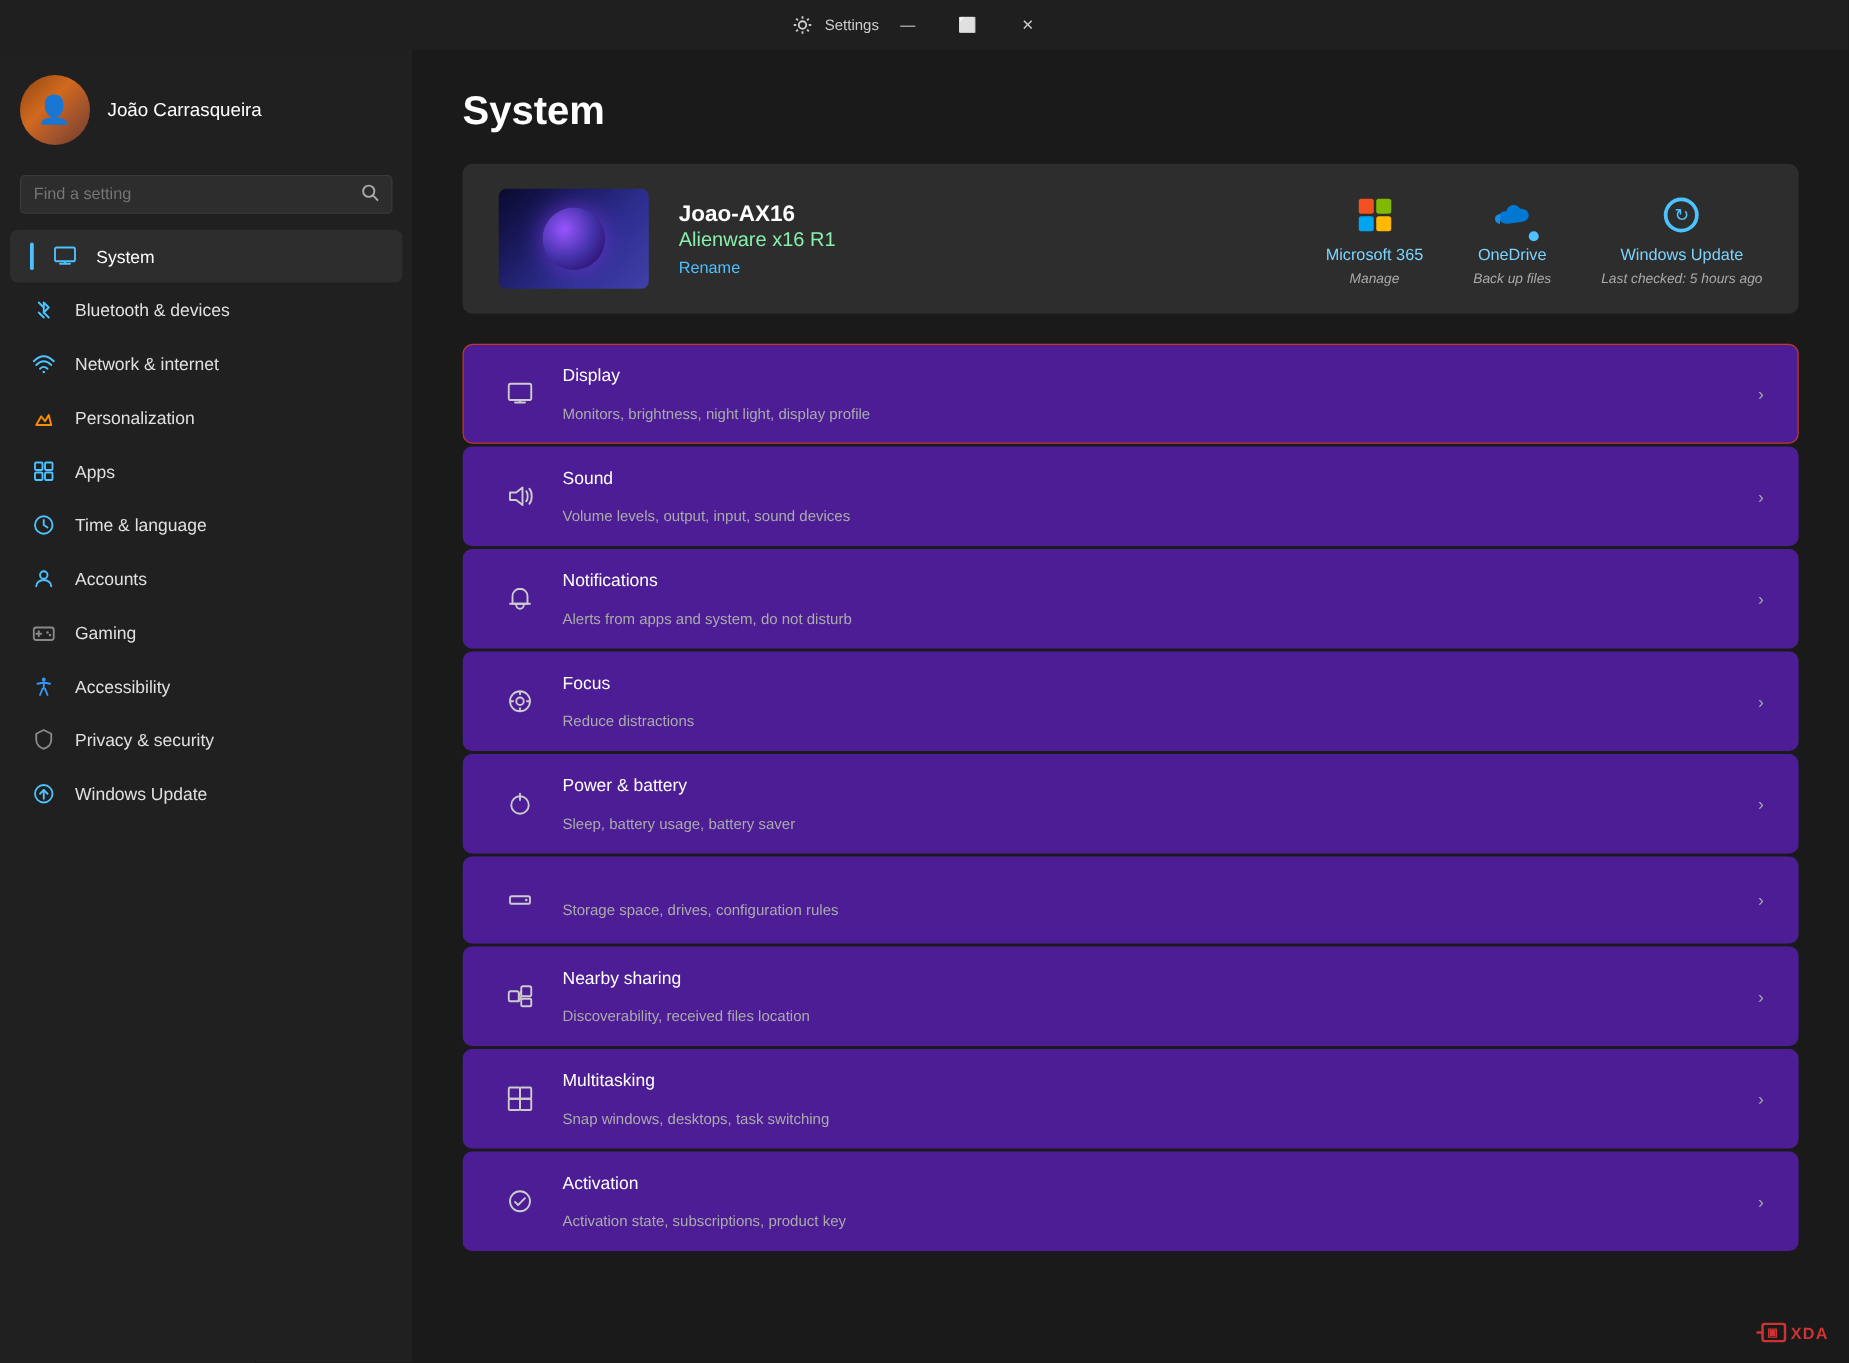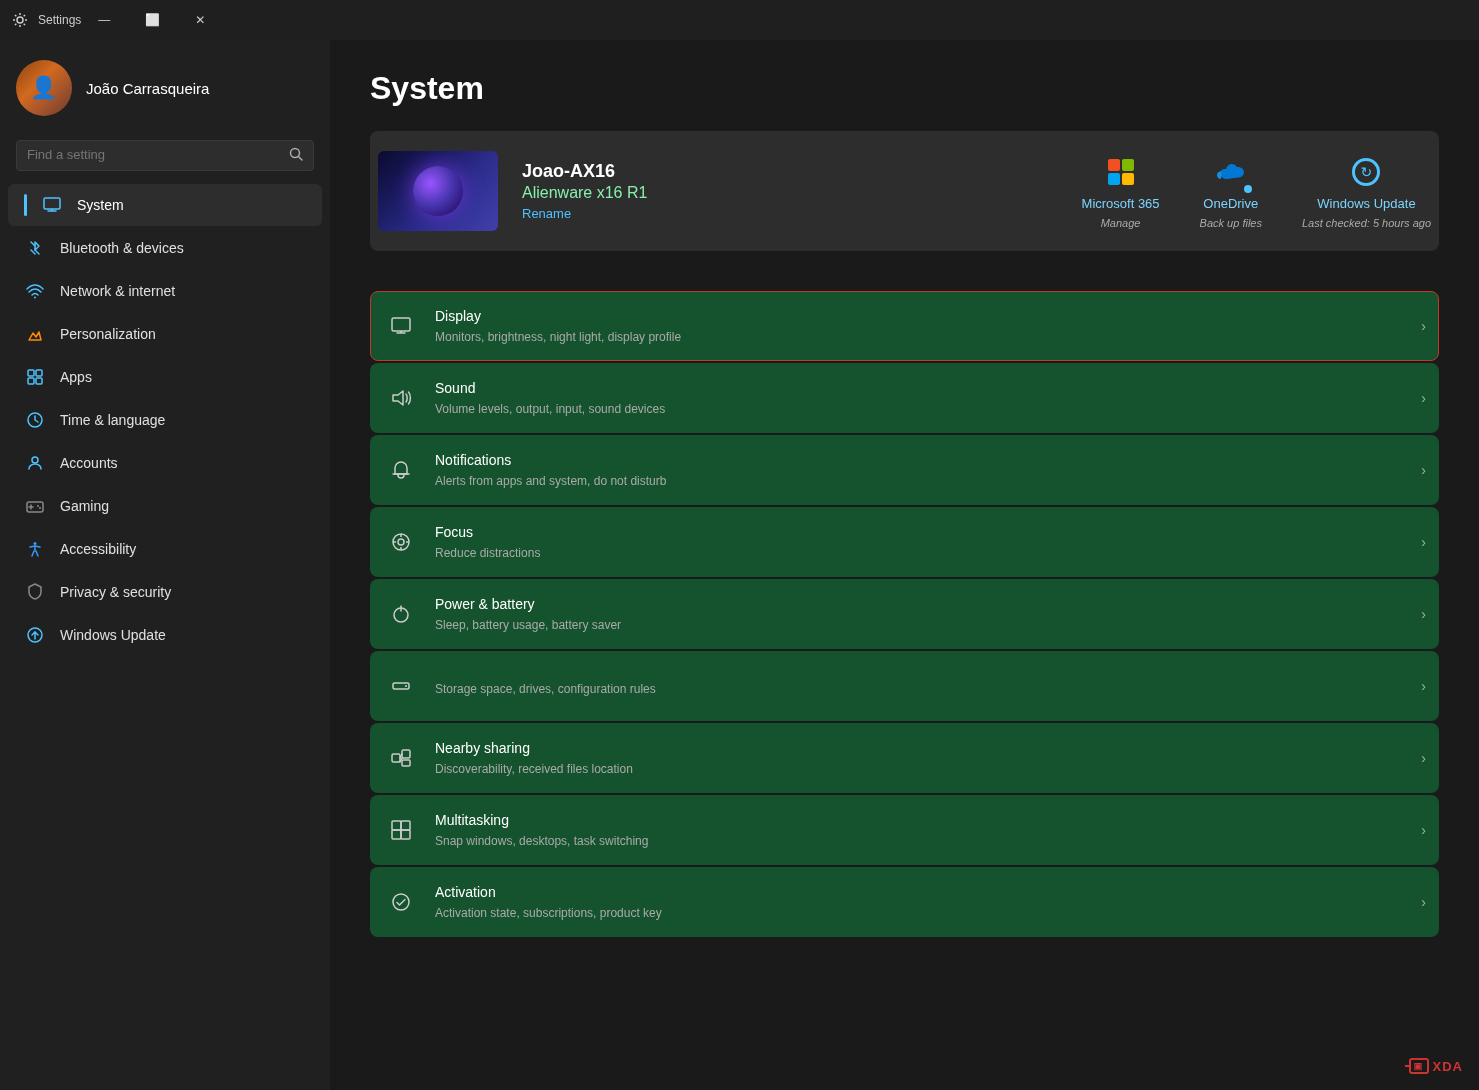--- a/index.html
+++ b/index.html
@@ -15,21 +15,21 @@
     }
 
     
     .titlebar {
       height: 40px;
       background: #1f1f1f;
       display: flex;
       align-items: center;
       padding: 0 12px;
       flex-shrink: 0;
-      justify-content: flex-start;
+      justify-content: center;
     }
     .titlebar-left {
       display: flex;
       align-items: center;
       gap: 10px;
     }
     .titlebar-title {
       font-size: 12px;
       color: #cccccc;
     }
@@ -175,25 +175,25 @@
       font-size: 32px;
       font-weight: 600;
       color: #ffffff;
       margin-bottom: 24px;
     }
 
     
     .device-card {
       background: #2d2d2d;
       border-radius: 8px;
-      padding: 20px 8px;
+      padding: 20px 29px;
       display: flex;
       align-items: center;
       gap: 24px;
-      margin-bottom: 40px;
+      margin-bottom: 24px;
     }
     .device-image {
       width: 120px;
       height: 80px;
       border-radius: 6px;
       background: linear-gradient(135deg, #0a0a2e 0%, #1a1a5e 30%, #2d2d8e 60%, #4040aa 100%);
       overflow: hidden;
       display: flex;
       align-items: center;
       justify-content: center;
@@ -289,25 +289,25 @@
       font-size: 14px;
     }
 
     
     .settings-list {
       display: flex;
       flex-direction: column;
       gap: 2px;
     }
     .settings-item {
-      background: #14532d;
+      background: #4c1d95;
       border-radius: 8px;
       display: flex;
       align-items: center;
-      padding: 16px 12px;
+      padding: 16px 27px;
       cursor: pointer;
       transition: background 0.1s;
       border: 1px solid transparent;
     }
     .settings-item.highlighted {
       border: 1.5px solid #c0392b;
     }
     .settings-item-icon {
       width: 36px;
       height: 36px;
@@ -323,21 +323,21 @@
       flex: 1;
     }
     .settings-item-title {
       font-size: 14px;
       font-weight: 500;
       color: #ffffff;
     }
     .settings-item-subtitle {
       font-size: 12px;
       color: #aaaaaa;
-      margin-top: 6px;
+      margin-top: 16px;
     }
     .settings-item-chevron {
       color: #aaaaaa;
       font-size: 14px;
       flex-shrink: 0;
     }
 
     
     .xda-logo {
       position: fixed;

